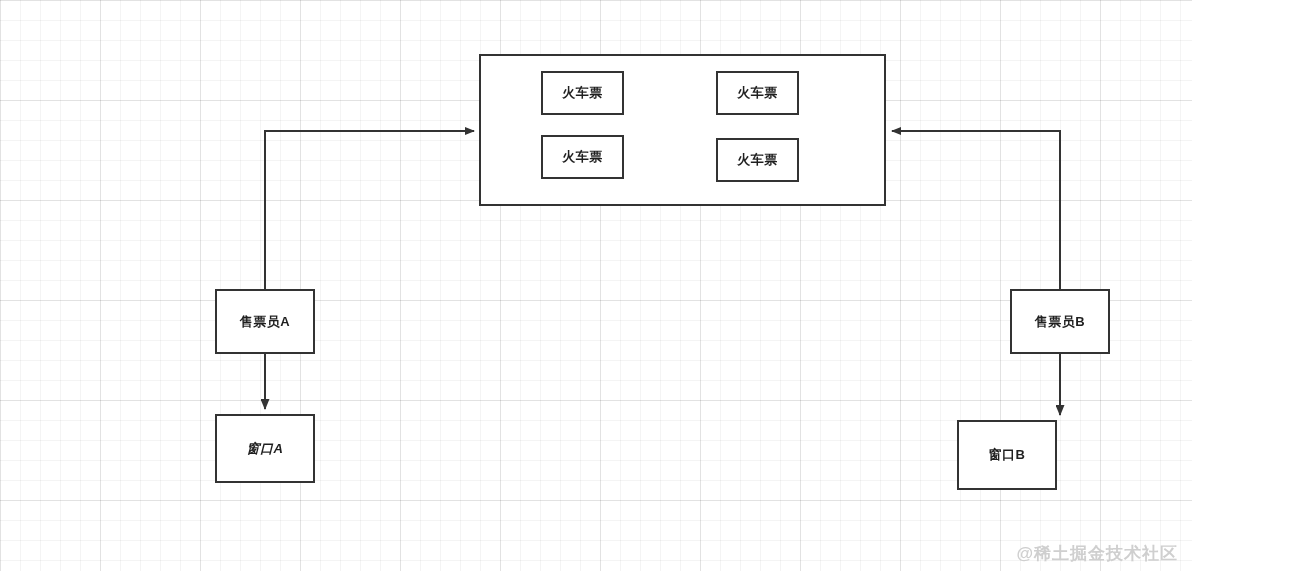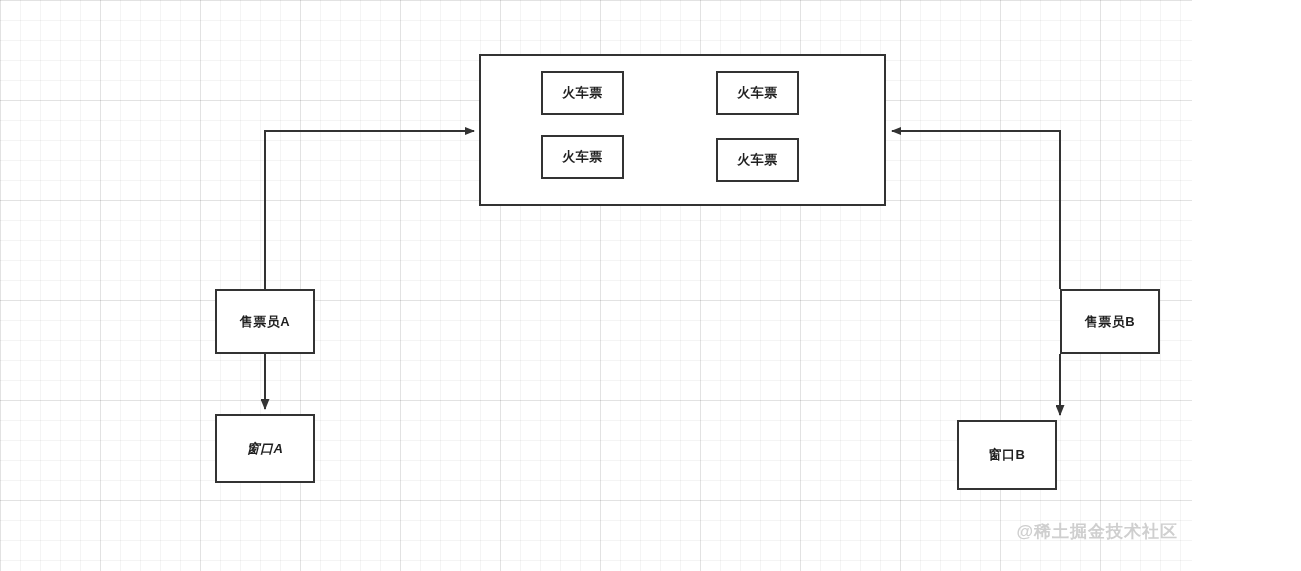--- a/index.html
+++ b/index.html
@@ -66,21 +66,21 @@
     justify-content: center;
     color: #1f1f1f;
     font-size: 13px;
     font-weight: bold;
     letter-spacing: 0.5px;
     white-space: nowrap;
   }
   #watermark {
     position: absolute;
     right: 14px;
-    bottom: 28px;
+    bottom: 6px;
     color: #cfcfcf;
     font-size: 17px;
     font-weight: bold;
     letter-spacing: 1px;
     white-space: nowrap;
   }
 </style>
 </head>
 <body>
 
@@ -115,19 +115,19 @@
   <div class="ticket" style="left:716px; top:71px; width:83px; height:44px;">火车票</div>
 
   <div class="ticket" style="left:541px; top:135px; width:83px; height:44px;">火车票</div>
 
   <div class="ticket" style="left:716px; top:138px; width:83px; height:44px;">火车票</div>
 
   <div class="node" style="left:215px; top:289px; width:100px; height:65px;">售票员A</div>
 
   <div class="node" style="left:215px; top:414px; width:100px; height:69px;font-style:italic;">窗口A</div>
 
-  <div class="node" style="left:1060px; top:289px; width:100px; height:65px;">售票员B</div>
+  <div class="node" style="left:1010px; top:289px; width:100px; height:65px;">售票员B</div>
 
   <div class="node" style="left:957px; top:420px; width:100px; height:70px;text-align:right;">窗口B</div>
 
   <div id="watermark">@稀土掘金技术社区</div>
 
 </div>
 
 </body></html>

